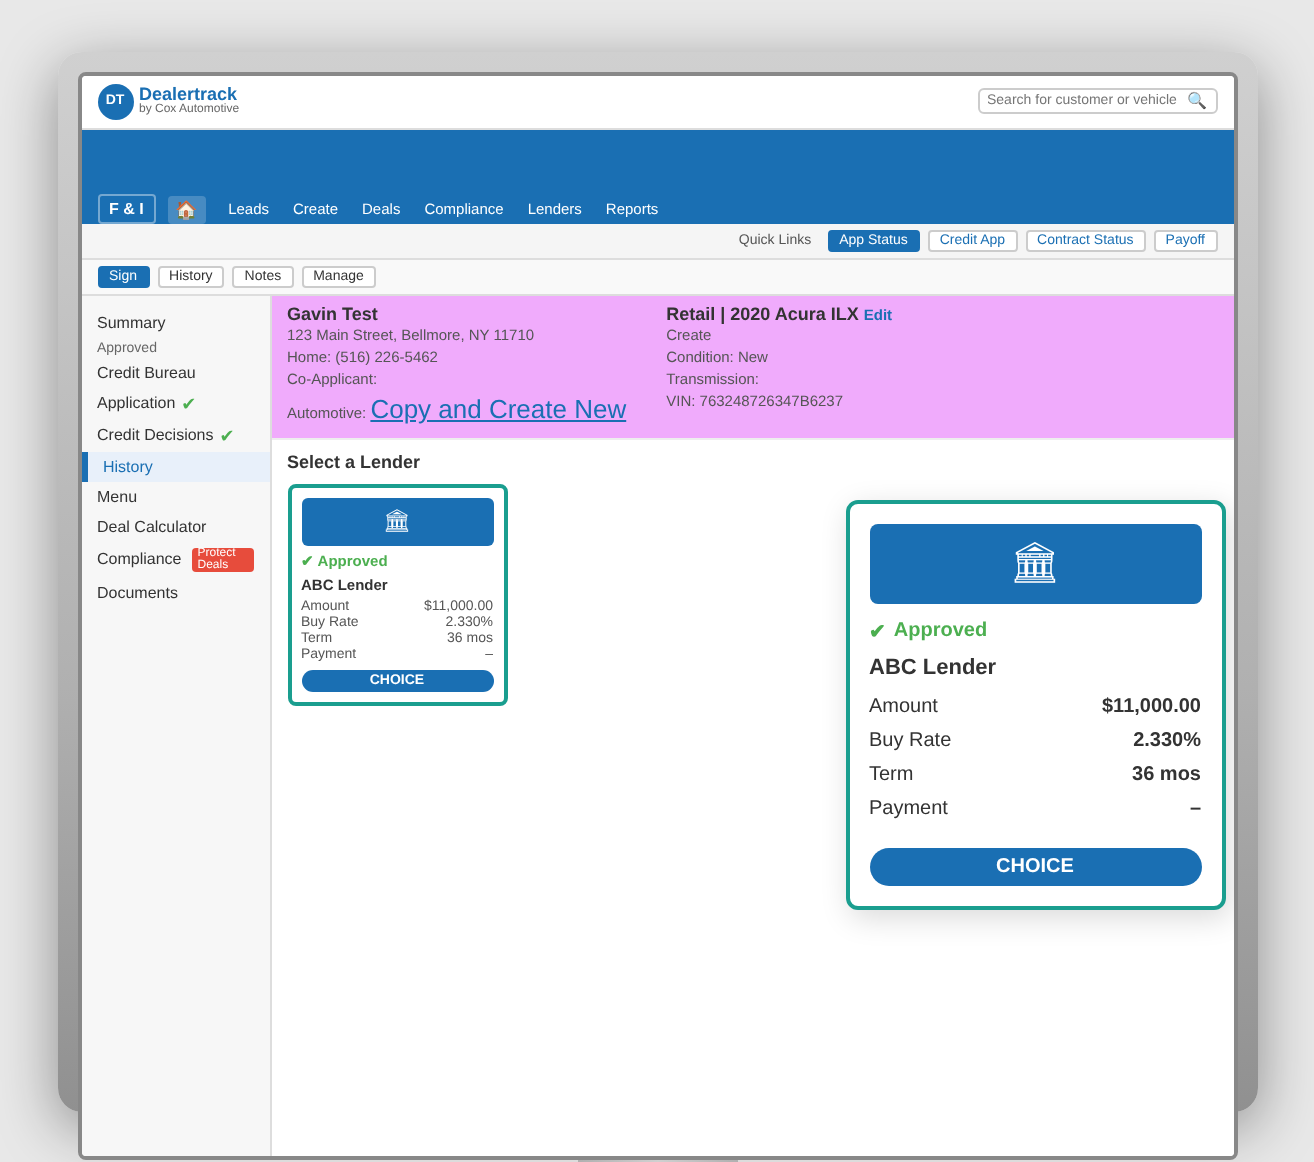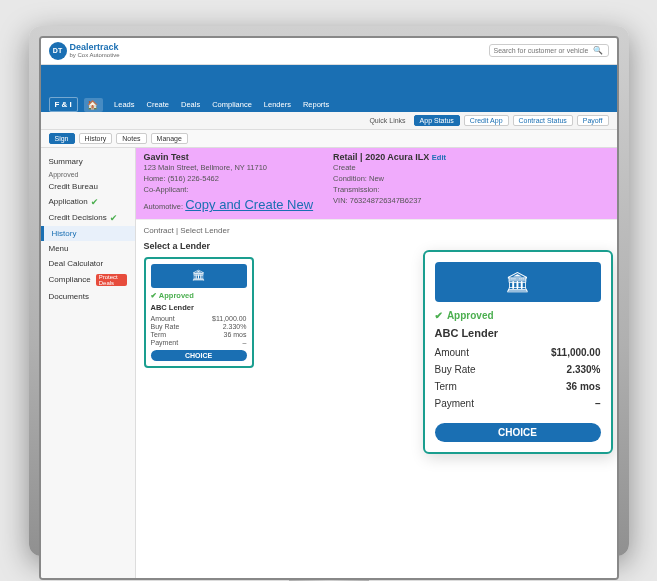--- a/index.html
+++ b/index.html
@@ -547,21 +547,20 @@
                 <span class="edit-link">Edit</span>
               </div>
               <div class="vehicle-details">Create</div>
               <div class="vehicle-details">Condition: New</div>
               <div class="vehicle-details">Transmission:</div>
               <div class="vehicle-details">VIN: 763248726347B6237</div>
             </div>
           </div>
 
           <div class="contract-section">
-            <div class="breadcrumb-title">Contract | Select Lender</div>
             <div class="select-lender-title">Select a Lender</div>
 
             <div class="lender-card-small">
               <div class="lender-logo-small">
                 <span class="building-icon">🏛</span>
               </div>
               <div class="approved-label-small">
                 <span>✔</span>
                 <span>Approved</span>
               </div>

